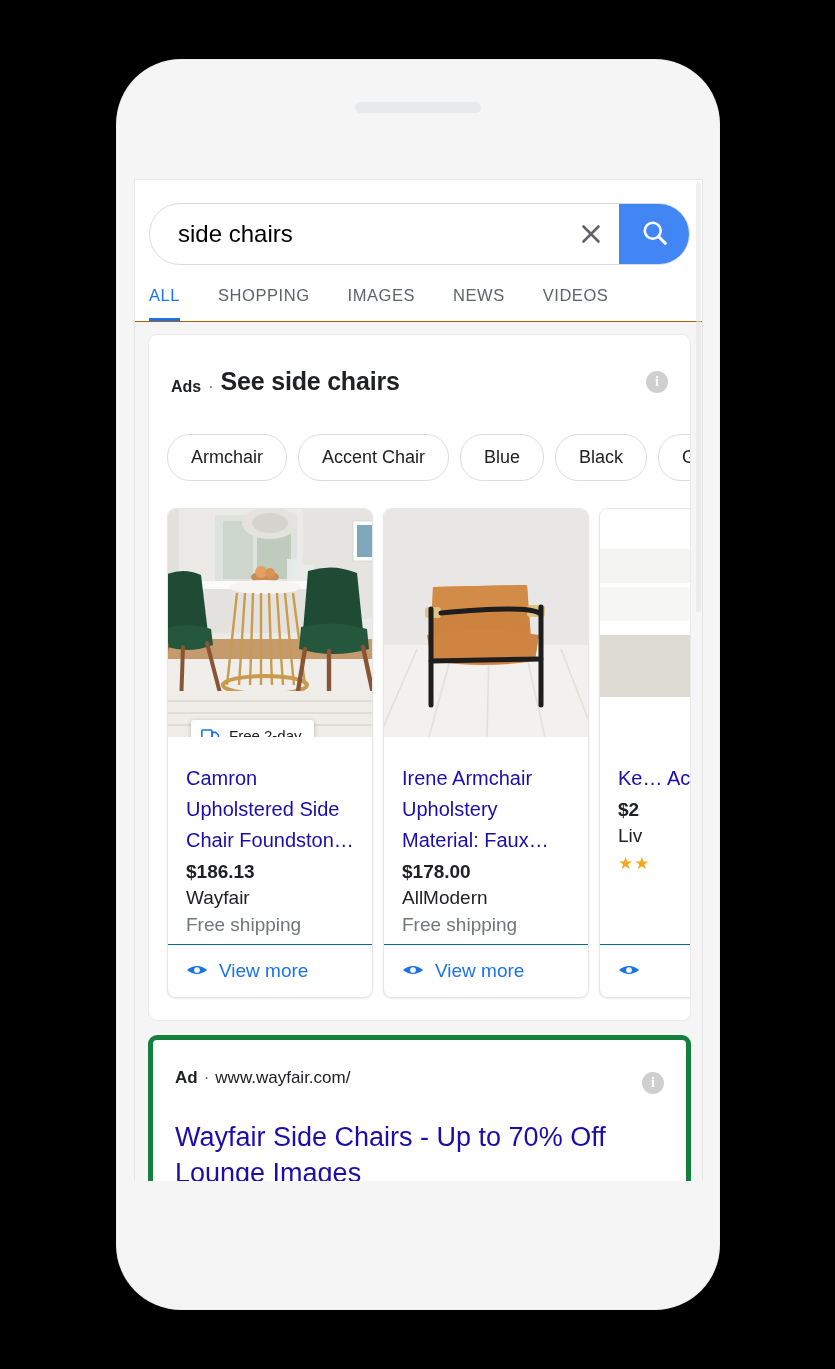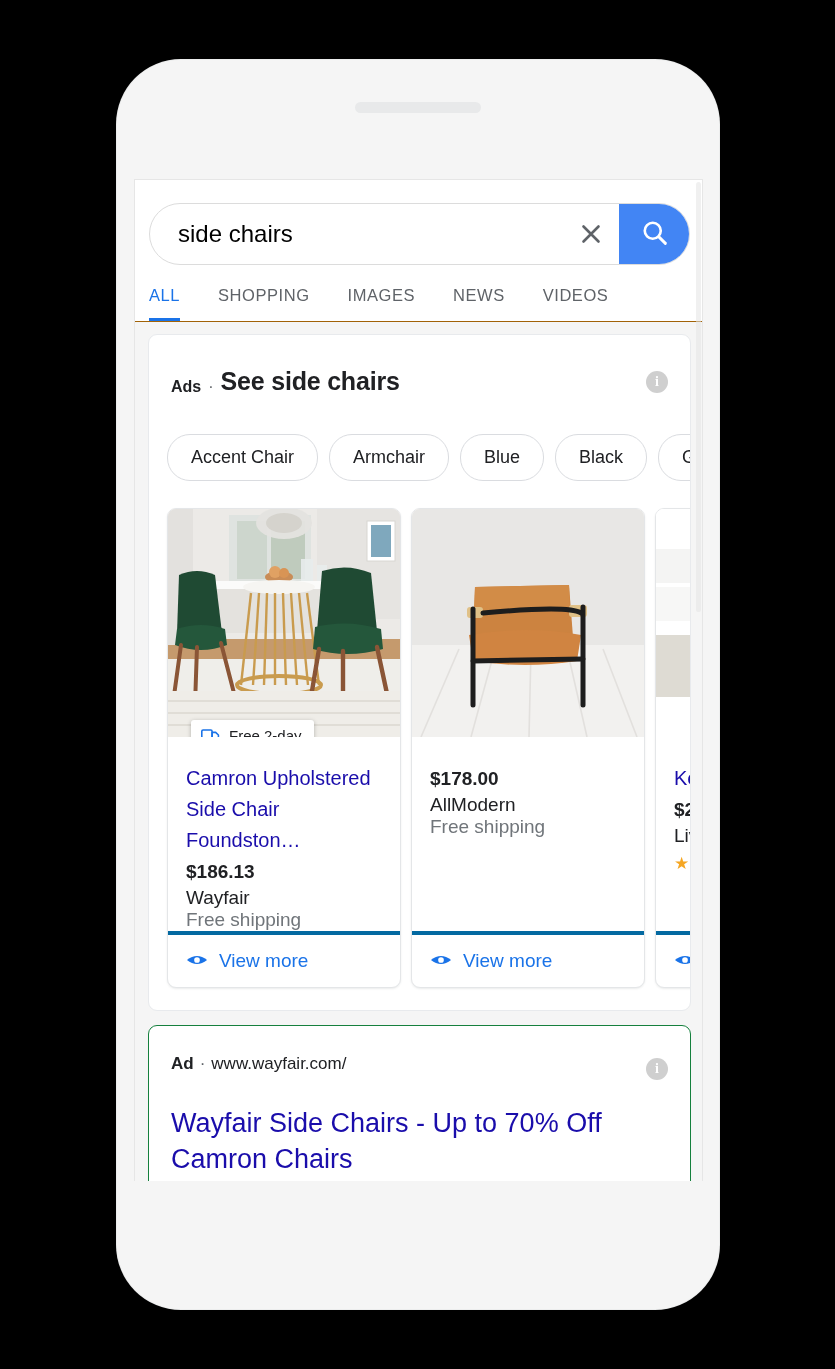--- a/index.html
+++ b/index.html
@@ -109,21 +109,21 @@
     border:1px solid #dadce0; border-radius:23px;
     padding:0 23px; height:47px; line-height:45px;
     font-size:18px; color:#202124; background:#fff;
     cursor:pointer; flex:none;
     font-family:"Liberation Sans", sans-serif;
   }
 
   
   .carousel { display:flex; gap:10px; padding:27px 0 22px 18px; overflow:hidden; }
   .pcard {
-    flex:none; width:234px;
+    flex:none; width:206px;
     background:#fff;
     border:1px solid #e4e6e8; border-radius:9px;
     box-shadow:0 1px 2px rgba(60,64,67,.10);
     overflow:hidden;
     display:flex; flex-direction:column;
   }
   .pimg { position:relative; width:100%; height:228px; overflow:hidden; background:#fff; }
   .pimg svg { display:block; width:100%; height:100%; }
   .ship-badge {
     position:absolute; left:23px; bottom:-14px;
@@ -139,33 +139,33 @@
     border-top:8px solid #fff;
   }
   .pinfo { padding:26px 18px 0 18px; flex:1; }
   .ptitle {
     font-size:20px; line-height:1.55; color:#1a0dab;
     display:-webkit-box; -webkit-line-clamp:3; -webkit-box-orient:vertical; overflow:hidden;
     cursor:pointer;
   }
   .pprice { font-size:19px; font-weight:bold; color:#202124; margin-top:5px; }
   .pmerch { font-size:19px; color:#202124; margin-top:4px; }
-  .pship { font-size:19px; color:#70757a; }
+  .pship { font-size:19px; color:#70757a; margin-top:5px; }
   .prating { margin-top:6px; font-size:17px; color:#f5a623; letter-spacing:1px; }
   .pfoot {
-    border-top:4px solid #0369a1;
+    border-top:1px solid #0369a1;
     padding:15px 18px 15px 18px;
     display:flex; align-items:center; gap:11px;
-    color:#1a73e8; font-size:19px; cursor:pointer;
+    color:#1a73e8; font-size:19px; cursor:pointer;margin-top:8px;
   }
 
   
   .adcard {
     background:#fff; margin:14px 13px 0 13px;
-    border:1px solid #15803d; border-radius:9px;
+    border:5px solid #15803d; border-radius:9px;
     padding:28px 22px 24px 22px;
   }
   .adrow { display:flex; align-items:flex-start; justify-content:space-between; }
   .adline { font-size:17px; color:#202124; }
   .adline b { font-weight:bold; }
   .adline .sep { color:#5f6368; margin:0 6px; }
   .adheadline {
     margin-top:25px;
     font-size:27px; line-height:1.35; color:#1a0dab;
     cursor:pointer;
@@ -224,22 +224,22 @@
           <div class="ads-head">
             <div class="ads-title">
               <span class="ads-label">Ads</span>
               <span class="ads-dot">·</span>
               <span class="ads-headline">See side chairs</span>
             </div>
             <div class="info-icon">i</div>
           </div>
 
           <div class="chips">
+            <div class="chip">Armchair</div>
             <div class="chip">Accent Chair</div>
-            <div class="chip">Armchair</div>
             <div class="chip">Blue</div>
             <div class="chip">Black</div>
             <div class="chip">Gray</div>
 
           </div>
 
           <div class="carousel">
 
             <div class="pcard">
               <div class="pimg">
@@ -361,20 +361,21 @@
 
                   <g stroke="#1d1d1d" stroke-width="5" fill="none" stroke-linecap="round">
                     <path d="M62 100 L62 196"></path>
                     <path d="M172 98 L172 196"></path>
                     <path d="M62 152 L172 150"></path>
                     <path d="M72 104 Q158 96 170 104"></path>
                   </g>
                 </svg>
               </div>
               <div class="pinfo">
+                <div class="ptitle">Irene Armchair Upholstery Material: Faux…</div>
                 <div class="pprice">$178.00</div>
                 <div class="pmerch">AllModern</div>
                 <div class="pship">Free shipping</div>
               </div>
               <div class="pfoot">
                 <span>
                   <svg width="22" height="14" viewBox="0 0 24 15" aria-hidden="true">
                     <path d="M1 7.5 Q12 -1 23 7.5 Q12 16 1 7.5 Z" fill="#1a73e8"></path>
                     <circle cx="12" cy="7.5" r="3.1" fill="#fff"></circle>
                   </svg>
@@ -416,20 +417,20 @@
 
         <div class="adcard">
           <div class="adrow">
             <div class="adline">
               <b>Ad</b><span class="sep">·</span><span>www.wayfair.com/</span>
             </div>
             <div class="info-icon">i</div>
           </div>
           <div class="adheadline">
             <span>Wayfair Side Chairs - Up to 70% Off</span>
-            <span>Camron Chairs</span>
+            <span>Lounge Images</span>
           </div>
         </div>
 
       </div>
     </div>
   </div>
 </div>
 
 </body></html>

